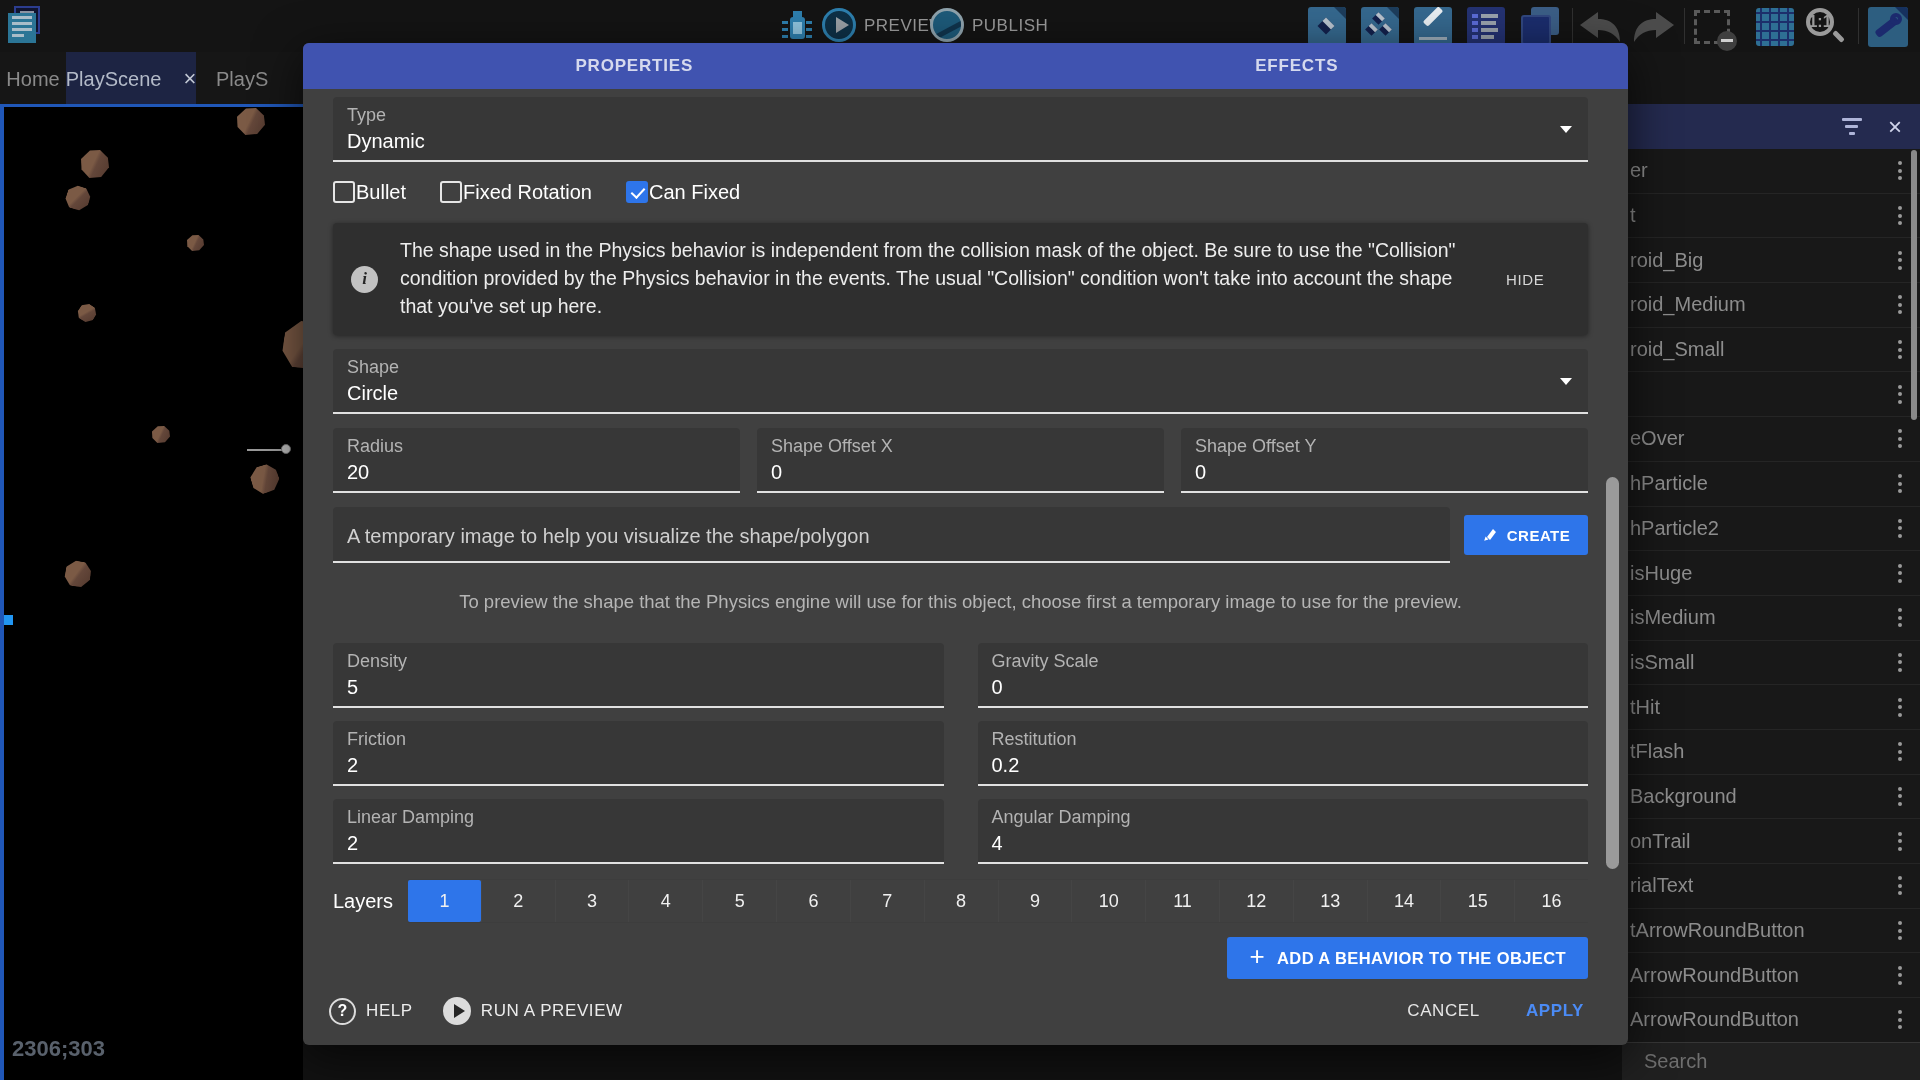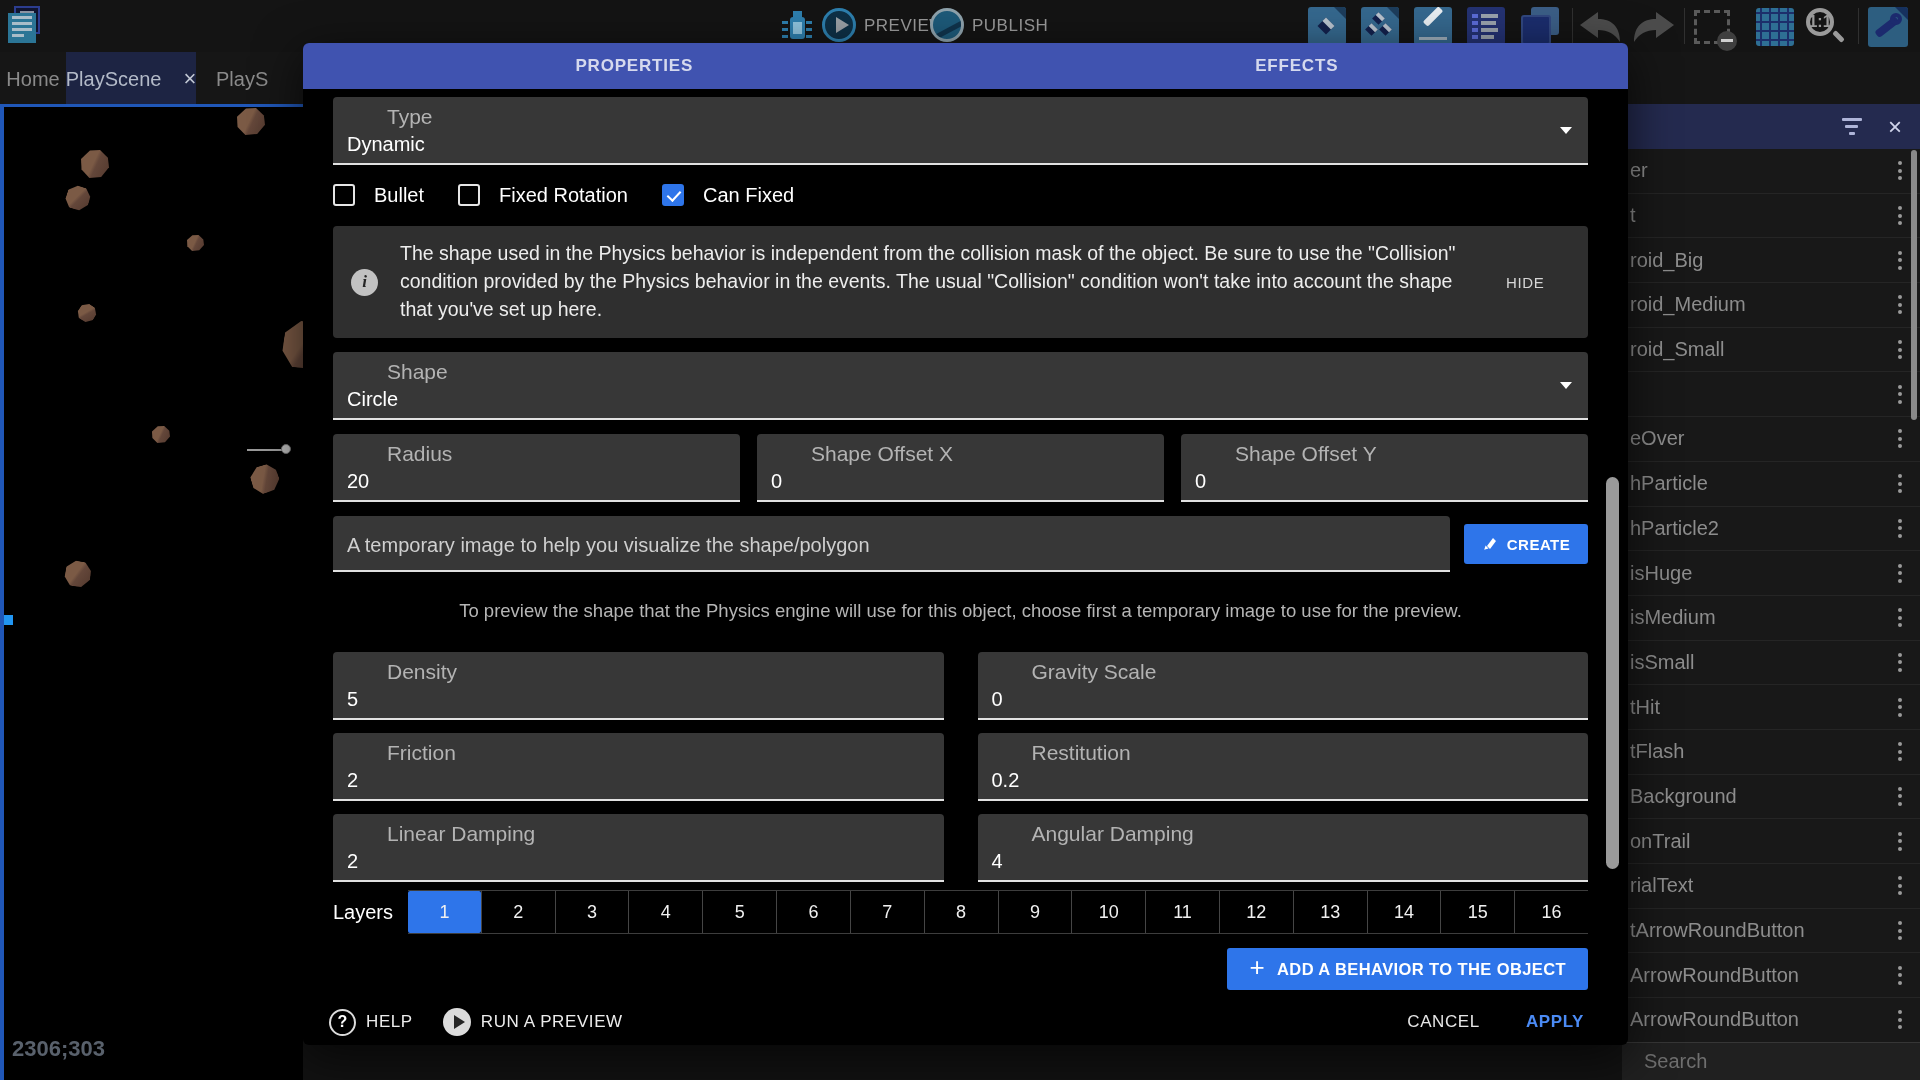--- a/index.html
+++ b/index.html
@@ -79,51 +79,51 @@
   .prow{height:44.7px;border-bottom:1px solid #252525;display:flex;align-items:center;padding:0 14px 0 8px;}
   .plabel{flex:1;font-size:20px;color:#8d8d8d;white-space:nowrap;overflow:hidden;}
   .dots{display:flex;flex-direction:column;gap:3.5px;padding:4px;}
   .dots i{width:4px;height:4px;border-radius:50%;background:#9a9a9a;}
   .psearch{position:absolute;left:0;bottom:0;width:100%;height:38px;background:#202020;border-top:1px solid #363636;display:flex;align-items:center;padding:0 14px 0 20px;}
   .psearch input{flex:1;background:transparent;border:none;outline:none;color:#bbb;font-size:20px;font-family:"Liberation Sans",sans-serif;}
   .psearch input::placeholder{color:#6f6f6f;}
   .pscroll{position:absolute;right:3px;top:46px;width:6px;height:270px;border-radius:3px;background:#8a8a8a;}
 
   
-  .dialog{position:absolute;left:303px;top:43px;width:1325px;height:1002px;background:#000000;border-radius:6px;z-index:20;box-shadow:0 12px 48px rgba(0,0,0,.65);display:flex;flex-direction:column;}
+  .dialog{position:absolute;left:303px;top:43px;width:1325px;height:1002px;background:#404040;border-radius:6px;z-index:20;box-shadow:0 12px 48px rgba(0,0,0,.65);display:flex;flex-direction:column;}
   .dlg-tabs{height:46px;border-radius:6px 6px 0 0;display:flex;flex:none;}
   .dlg-tab{flex:1;display:flex;align-items:center;justify-content:center;position:relative;color:rgba(255,255,255,.78);font-size:17px;font-weight:bold;letter-spacing:.8px;}
   .dlg-tab.active{color:#fff;}
   .dlg-tab.active::after{content:"";position:absolute;left:2px;right:2px;bottom:0;height:3px;background:#fff;}
   .dlg-body{flex:1;padding:8px 40px 0 30px;position:relative;}
   .field{background:#373737;border-bottom:2px solid rgba(255,255,255,.85);border-radius:4px 4px 0 0;padding:8px 14px 7px;position:relative;}
-  .field .flabel{font-size:21px;color:#b3b3b3;margin-left:40px;}
+  .field .flabel{font-size:18px;color:#b3b3b3;}
   .field .fvalue{font-size:20px;color:#fff;margin-top:4px;}
   .field .caret{position:absolute;right:16px;top:50%;margin-top:-3px;width:0;height:0;border-left:6px solid transparent;border-right:6px solid transparent;border-top:7px solid #fff;}
   .cbrow{display:flex;align-items:center;gap:14px;margin-top:15px;height:30px;}
-  .cbitem{display:flex;align-items:center;gap:19px;margin-right:20px;}
+  .cbitem{display:flex;align-items:center;gap:1px;margin-right:20px;}
   .cb-box{width:22px;height:22px;border:2px solid #e6e6e6;border-radius:3px;position:relative;flex:none;}
   .cb-box.checked{background:var(--accent);border-color:var(--accent);}
   .cb-box.checked::after{content:"";position:absolute;left:6px;top:2px;width:6px;height:11px;border-right:2.5px solid #fff;border-bottom:2.5px solid #fff;transform:rotate(43deg);}
   .cblabel{font-size:20px;color:#fff;}
   .infobox{margin-top:16px;background:#2f2f2f;border-radius:4px;box-shadow:0 1px 5px rgba(0,0,0,.45);display:flex;align-items:center;padding:14px 24px 14px 18px;gap:22px;min-height:112px;}
   .info-i{width:27px;height:27px;border-radius:50%;background:#c2c2c2;color:#262626;font-family:"Liberation Serif",serif;font-style:italic;font-weight:bold;font-size:17px;display:flex;align-items:center;justify-content:center;flex:none;}
   .infotext{flex:1;color:#ededed;font-size:19.5px;line-height:1.42;max-width:1080px;}
   .hide-btn{color:#d6d6d6;font-size:15px;letter-spacing:.6px;padding:6px 4px;flex:none;}
   .row3{display:flex;gap:17px;margin-top:14px;}
   .row3 .field{flex:1;}
   .row2{display:flex;gap:34px;margin-top:13px;}
   .row2 .field{flex:1;}
   .temprow{display:flex;align-items:center;gap:14px;margin-top:14px;}
   .tempfield{flex:1;}
   .tempfield .fvalue{color:#cfcfcf;}
   .btn{background:var(--accent);color:#fff;border-radius:3px;display:flex;align-items:center;justify-content:center;font-weight:bold;}
   .create-btn{width:124px;height:40px;font-size:15px;letter-spacing:.5px;gap:9px;}
   .helper{margin-top:26px;text-align:center;color:#b5b5b5;font-size:18.5px;}
-  .layersrow{display:flex;align-items:center;margin-top:8px;height:44px;}
+  .layersrow{display:flex;align-items:center;margin-top:15px;height:44px;}
   .layerslabel{font-size:20px;color:#fff;width:75px;flex:none;}
   .layerbtns{flex:1;display:flex;height:44px;border-top:1px solid #3d3d3d;border-bottom:1px solid #3d3d3d;}
   .layer-btn{flex:1;display:flex;align-items:center;justify-content:center;color:#f0f0f0;font-size:18px;border-left:1px solid #454545;}
   .layer-btn:first-child{border-left:none;}
   .layer-btn.sel{background:var(--accent);border-left:none;border-radius:2px;}
   .addrow{display:flex;justify-content:flex-end;margin-top:14px;}
   .add-btn{height:42px;padding:0 22px;font-size:16.5px;letter-spacing:.4px;gap:12px;}
   .add-btn .plus{font-size:26px;font-weight:normal;margin-top:-3px;}
   .dlg-footer{flex:none;height:78px;display:flex;align-items:center;padding:0 40px 14px 26px;gap:14px;}
   .foot-item{display:flex;align-items:center;gap:10px;margin-right:16px;}

